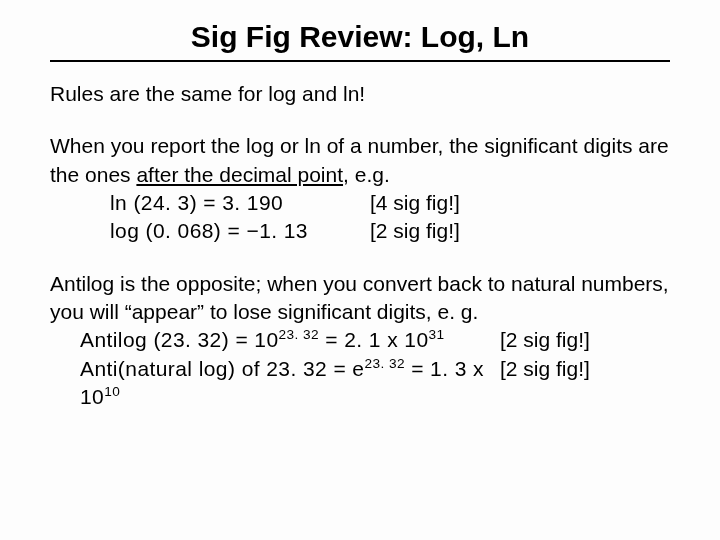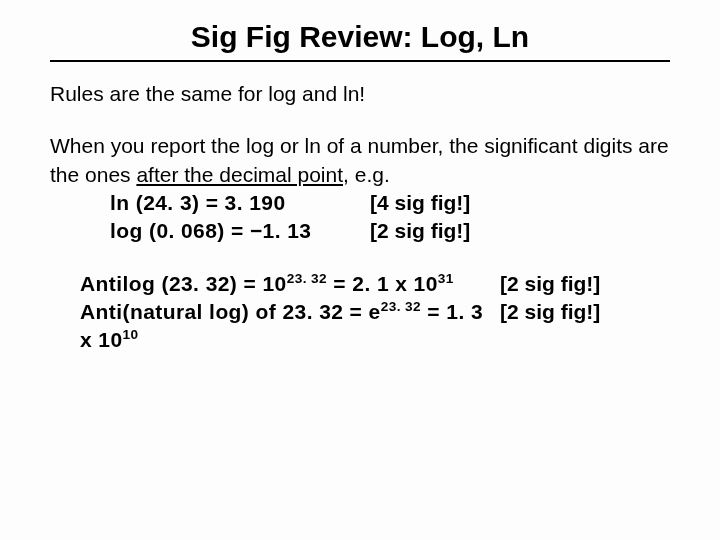--- a/index.html
+++ b/index.html
@@ -33,21 +33,20 @@
     line-height: 1.35;
   }
   .para {
     margin-bottom: 24px;
   }
   .indent {
     padding-left: 60px;
   }
   .row {
     display: flex;
-    font-weight: bold;
   }
   .col-a { width: 260px; }
   .col-b { width: auto; }
   .row2 .col-a2 { width: 420px; }
   .row2 .col-b2 { width: auto; }
   .underline { text-decoration: underline; }
   sup { font-size: 0.65em; vertical-align: super; line-height: 0; }
   .mspace { letter-spacing: 0.02em; }
 </style>
 </head>
@@ -70,20 +69,21 @@
           <div class="col-b">[4 sig fig!]</div>
         </div>
         <div class="row">
           <div class="col-a mspace">log (0. 068) = −1. 13</div>
           <div class="col-b">[2 sig fig!]</div>
         </div>
       </div>
     </div>
 
     <div class="para">
+      <div>Antilog is the opposite; when you convert back to natural numbers, you will “appear” to lose significant digits, e. g.</div>
       <div style="padding-left:30px;">
         <div class="row row2">
           <div class="col-a2 mspace"><span>Antilog (23. 32) = 10</span><sup>23. 32</sup><span> = 2. 1 x 10</span><sup>31</sup></div>
           <div class="col-b2">[2 sig fig!]</div>
         </div>
         <div class="row row2">
           <div class="col-a2 mspace"><span>Anti(natural log) of 23. 32 = e</span><sup>23. 32</sup><span> = 1. 3 x 10</span><sup>10</sup></div>
           <div class="col-b2">[2 sig fig!]</div>
         </div>
       </div>

